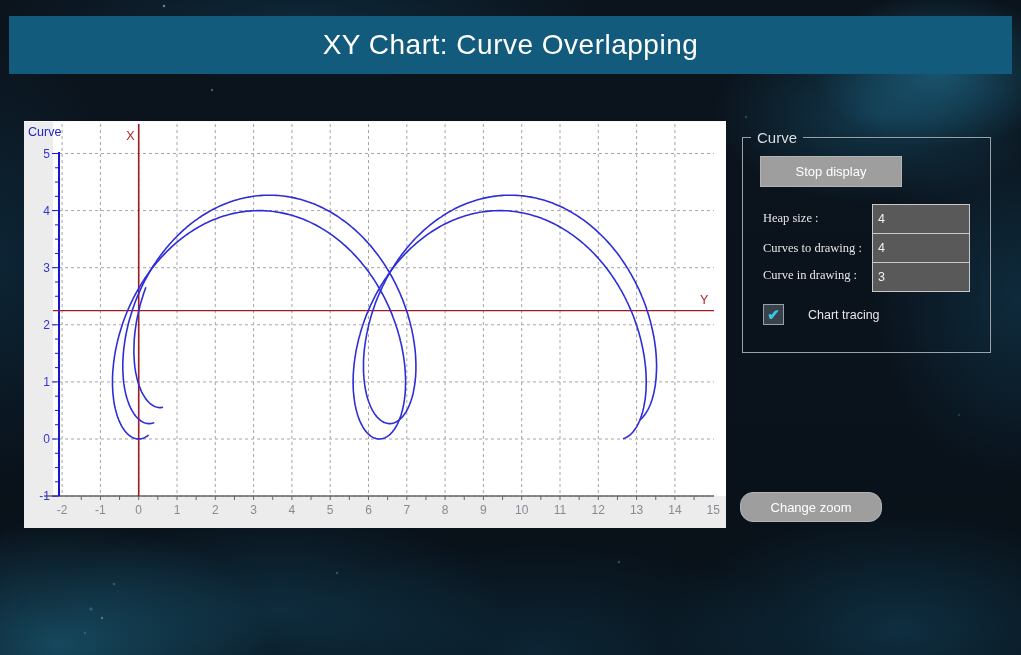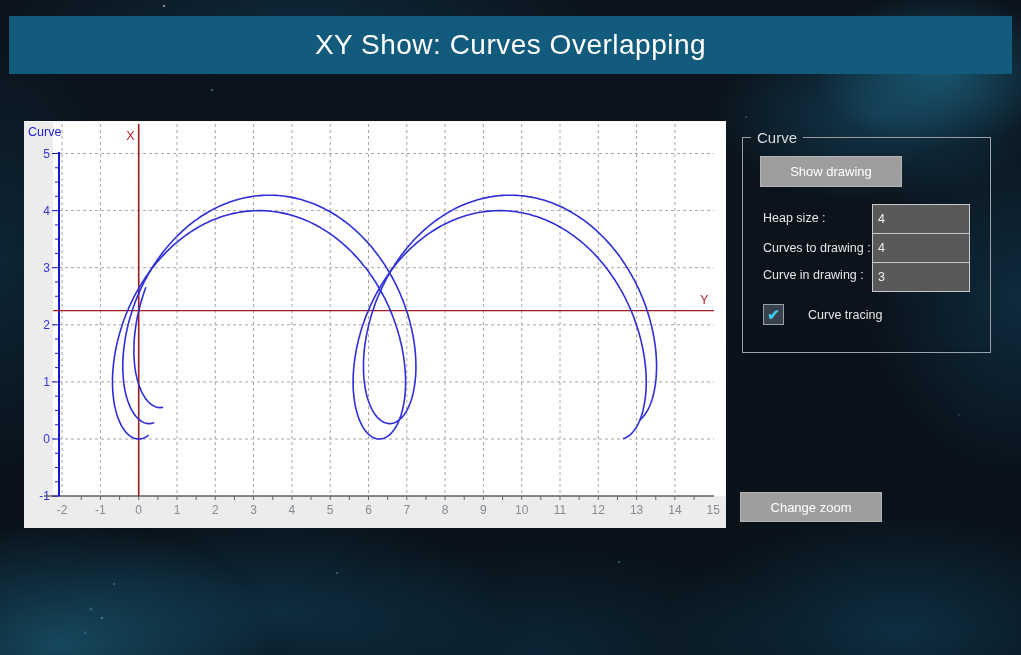--- a/index.html
+++ b/index.html
@@ -38,43 +38,43 @@
   fieldset.curve-group{
     position:absolute;left:742px;top:129px;width:247px;height:222px;
     margin:0;padding:0;border:1px solid #9aa3aa;background:transparent;
     box-shadow:inset 0 0 0 1px rgba(10,20,28,0.45);}
   fieldset.curve-group legend{
     margin-left:8px;padding:0 6px;font-size:15px;color:#d9dcde;}
   .btn{
     position:absolute;background:#9e9e9e;border:1px solid #b3b3b3;color:#ffffff;
     font-family:"Liberation Sans",sans-serif;font-size:13px;text-align:center;cursor:pointer;}
   .btn-stop{left:760px;top:156px;width:142px;height:31px;}
-  .btn-zoom{left:740px;top:492px;width:142px;height:30px;}
-  .fld-label{position:absolute;left:763px;color:#e6e6e6;font-size:12.5px;line-height:16px;}
+  .btn-zoom{left:740px;top:492px;width:142px;height:30px;border-radius:13px;}
+  .fld-label{position:absolute;left:763px;color:#e6e6e6;font-size:12.5px;line-height:16px;font-family:Liberation Serif, serif;}
   .lbl-heap{top:210px;} .lbl-curves{top:240px;} .lbl-drawing{top:267px;}
   input.fld{
     position:absolute;left:872px;width:98px;height:30px;box-sizing:border-box;
     background:#595959;border:1px solid #c9c9c9;color:#f1f1f1;
     font-family:"Liberation Sans",sans-serif;font-size:12.5px;padding:0 0 0 5px;}
   .fld-heap{top:204px;} .fld-curves{top:233px;} .fld-drawing{top:262px;}
   .checkbox{
     position:absolute;left:763px;top:304px;width:21px;height:21px;box-sizing:border-box;
     background:#38424d;border:1px solid #98a0a6;cursor:pointer;
     display:flex;align-items:center;justify-content:center;}
   .checkbox span{color:#38c9e8;font-size:15px;font-weight:bold;line-height:1;}
   .lbl-tracing{position:absolute;left:808px;top:308px;color:#e6e6e6;font-size:12.5px;}
 </style>
 </head>
 <body>
 
 <div id="app">
   <div class="stars"></div>
 
   <div class="titlebar">
-    <span class="title">XY Show: Curves Overlapping</span>
+    <span class="title">XY Chart: Curve Overlapping</span>
   </div>
 
   <div class="chart-panel">
     <svg id="chart-svg" width="702" height="406">
         <g>
           <rect x="29" y="0" width="673" height="374" fill="#ffffff"></rect>
         </g>
         <g>
           <line x1="38.10000000000001" y1="2" x2="38.10000000000001" y2="374" stroke="#a6a6a6" stroke-width="1" stroke-dasharray="3 3"></line>
           <line x1="76.4" y1="2" x2="76.4" y2="374" stroke="#a6a6a6" stroke-width="1" stroke-dasharray="3 3"></line>
@@ -204,30 +204,30 @@
           <path d="M129.6 300.8L128.9 301.0L128.1 301.2L127.3 301.4L126.6 301.5L125.8 301.6L125.0 301.6L124.3 301.6L123.5 301.5L122.7 301.4L122.0 301.2L121.2 301.0L120.5 300.8L119.7 300.5L119.0 300.1L118.2 299.7L117.5 299.3L116.8 298.8L116.0 298.3L115.3 297.7L114.6 297.1L113.9 296.5L113.2 295.8L112.5 295.0L111.8 294.3L111.2 293.4L110.5 292.6L109.9 291.7L109.3 290.7L108.7 289.7L108.1 288.7L107.5 287.6L106.9 286.5L106.3 285.3L105.8 284.1L105.3 282.9L104.8 281.6L104.3 280.3L103.8 279.0L103.4 277.6L102.9 276.2L102.5 274.7L102.1 273.2L101.7 271.7L101.4 270.2L101.0 268.6L100.7 266.9L100.4 265.3L100.2 263.6L99.9 261.9L99.7 260.1L99.5 258.4L99.3 256.6L99.2 254.7L99.1 252.9L99.0 251.0L98.9 249.1L98.8 247.2L98.8 245.2L98.8 243.2L98.8 241.2L98.9 239.2L99.0 237.1L99.1 235.1L99.2 233.0L99.4 230.9L99.6 228.8L99.8 226.6L100.1 224.5L100.4 222.3L100.7 220.1L101.0 217.9L101.4 215.7L101.8 213.5L102.2 211.3L102.7 209.0L103.2 206.8L103.7 204.5L104.2 202.3L104.8 200.0L105.4 197.7L106.1 195.5L106.8 193.2L107.5 190.9L108.2 188.6L109.0 186.3L109.8 184.0L110.6 181.8L111.4 179.5L112.3 177.2L113.2 174.9L114.2 172.7L115.2 170.4L116.2 168.2L117.2 165.9L118.3 163.7L119.4 161.4L120.5 159.2L121.7 157.0L122.9 154.8L124.1 152.6L125.3 150.5L126.6 148.3L127.9 146.2L129.2 144.0L130.6 141.9L132.0 139.9L133.4 137.8L134.9 135.7L136.3 133.7L137.8 131.7L139.3 129.7L140.9 127.8L142.5 125.8L144.1 123.9L145.7 122.0L147.4 120.2L149.1 118.3L150.8 116.5L152.5 114.8L154.2 113.0L156.0 111.3L157.8 109.6L159.6 107.9L161.5 106.3L163.3 104.7L165.2 103.2L167.1 101.6L169.1 100.2L171.0 98.7L173.0 97.3L174.9 95.9L177.0 94.5L179.0 93.2L181.0 92.0L183.1 90.7L185.1 89.5L187.2 88.4L189.3 87.3L191.4 86.2L193.6 85.1L195.7 84.1L197.9 83.2L200.0 82.3L202.2 81.4L204.4 80.6L206.6 79.8L208.8 79.0L211.1 78.3L213.3 77.7L215.5 77.1L217.8 76.5L220.0 76.0L222.3 75.5L224.6 75.1L226.9 74.7L229.1 74.3L231.4 74.0L233.7 73.8L236.0 73.6L238.3 73.4L240.6 73.3L242.9 73.2L245.2 73.2L247.5 73.2L249.8 73.3L252.1 73.4L254.4 73.5L256.7 73.7L258.9 74.0L261.2 74.3L263.5 74.6L265.8 75.0L268.1 75.4L270.3 75.9L272.6 76.4L274.8 77.0L277.1 77.6L279.3 78.2L281.5 78.9L283.8 79.7L286.0 80.4L288.2 81.3L290.3 82.1L292.5 83.0L294.7 84.0L296.8 85.0L299.0 86.0L301.1 87.1L303.2 88.2L305.3 89.3L307.3 90.5L309.4 91.8L311.4 93.0L313.5 94.3L315.5 95.7L317.4 97.1L319.4 98.5L321.4 99.9L323.3 101.4L325.2 102.9L327.1 104.5L329.0 106.1L330.8 107.7L332.6 109.3L334.4 111.0L336.2 112.7L338.0 114.5L339.7 116.3L341.4 118.1L343.1 119.9L344.8 121.7L346.4 123.6L348.0 125.5L349.6 127.5L351.1 129.4L352.7 131.4L354.2 133.4L355.6 135.4L357.1 137.5L358.5 139.5L359.9 141.6L361.3 143.7L362.6 145.8L363.9 148.0L365.2 150.1L366.5 152.3L367.7 154.5L368.9 156.7L370.0 158.9L371.2 161.1L372.3 163.3L373.3 165.5L374.4 167.8L375.4 170.0L376.4 172.3L377.3 174.6L378.3 176.8L379.2 179.1L380.0 181.4L380.8 183.7L381.6 186.0L382.4 188.3L383.2 190.5L383.9 192.8L384.5 195.1L385.2 197.4L385.8 199.6L386.4 201.9L386.9 204.2L387.5 206.4L388.0 208.7L388.4 210.9L388.9 213.2L389.3 215.4L389.6 217.6L390.0 219.8L390.3 222.0L390.6 224.1L390.9 226.3L391.1 228.4L391.3 230.5L391.5 232.7L391.6 234.7L391.7 236.8L391.8 238.9L391.9 240.9L391.9 242.9L391.9 244.9L391.9 246.8L391.9 248.8L391.8 250.7L391.7 252.6L391.6 254.4L391.4 256.3L391.2 258.1L391.1 259.9L390.8 261.6L390.6 263.3L390.3 265.0L390.0 266.7L389.7 268.3L389.4 269.9L389.1 271.5L388.7 273.0L388.3 274.5L387.9 276.0L387.4 277.4L387.0 278.8L386.5 280.1L386.0 281.4L385.5 282.7L385.0 283.9L384.5 285.1L383.9 286.3L383.4 287.4L382.8 288.5L382.2 289.6L381.6 290.6L380.9 291.5L380.3 292.4L379.6 293.3L379.0 294.1L378.3 294.9L377.6 295.7L376.9 296.4L376.2 297.0L375.5 297.7L374.8 298.2L374.1 298.8L373.4 299.2L372.6 299.7L371.9 300.1L371.1 300.4L370.4 300.7L369.6 301.0L368.9 301.2L368.1 301.4L367.3 301.5L366.6 301.6L365.8 301.6L365.0 301.6L364.3 301.5L363.5 301.4L362.8 301.2L362.0 301.0L361.2 300.8L360.5 300.5L359.7 300.2L359.0 299.8L358.2 299.4L357.5 298.9L356.8 298.4L356.1 297.8L355.4 297.2L354.7 296.6L354.0 295.9L353.3 295.2L352.6 294.4L351.9 293.6L351.3 292.7L350.6 291.8L350.0 290.9L349.4 289.9L348.8 288.8L348.2 287.8L347.6 286.7L347.1 285.5L346.5 284.3L346.0 283.1L345.5 281.8L345.0 280.5L344.5 279.2L344.1 277.8L343.6 276.4L343.2 275.0L342.8 273.5L342.4 272.0L342.1 270.4L341.7 268.8L341.4 267.2L341.1 265.6L340.9 263.9L340.6 262.2L340.4 260.4L340.2 258.7L340.0 256.9L339.9 255.0L339.7 253.2L339.6 251.3L339.5 249.4L339.5 247.5L339.5 245.5L339.5 243.5L339.5 241.5L339.5 239.5L339.6 237.5L339.7 235.4L339.9 233.3L340.0 231.2L340.2 229.1L340.4 227.0L340.7 224.8L341.0 222.7L341.3 220.5L341.6 218.3L342.0 216.1L342.4 213.9L342.8 211.6L343.3 209.4L343.7 207.2L344.3 204.9L344.8 202.6L345.4 200.4L346.0 198.1L346.6 195.8L347.3 193.5L348.0 191.3L348.7 189.0L349.5 186.7L350.3 184.4L351.1 182.1L351.9 179.8L352.8 177.6L353.7 175.3L354.7 173.0L355.7 170.8L356.7 168.5L357.7 166.3L358.8 164.0L359.9 161.8L361.0 159.6L362.1 157.4L363.3 155.2L364.5 153.0L365.8 150.8L367.0 148.7L368.3 146.5L369.7 144.4L371.0 142.3L372.4 140.2L373.8 138.1L375.3 136.1L376.7 134.0L378.2 132.0L379.8 130.0L381.3 128.1L382.9 126.1L384.5 124.2L386.1 122.3L387.8 120.5L389.4 118.6L391.1 116.8L392.9 115.0L394.6 113.3L396.4 111.6L398.2 109.9L400.0 108.2L401.8 106.6L403.7 105.0L405.6 103.4L407.5 101.9L409.4 100.4L411.3 98.9L413.3 97.5L415.3 96.1L417.3 94.8L419.3 93.4L421.3 92.2L423.4 90.9L425.4 89.7L427.5 88.6L429.6 87.4L431.7 86.3L433.9 85.3L436.0 84.3L438.2 83.3L440.3 82.4L442.5 81.5L444.7 80.7L446.9 79.9L449.1 79.2L451.4 78.4L453.6 77.8L455.8 77.2L458.1 76.6L460.3 76.1L462.6 75.6L464.9 75.1L467.1 74.7L469.4 74.4L471.7 74.1L474.0 73.8L476.3 73.6L478.6 73.4L480.9 73.3L483.2 73.2L485.5 73.2L487.8 73.2L490.1 73.3L492.4 73.4L494.6 73.5L496.9 73.7L499.2 73.9L501.5 74.2L503.8 74.6L506.1 74.9L508.3 75.4L510.6 75.8L512.9 76.3L515.1 76.9L517.4 77.5L519.6 78.1L521.8 78.8L524.0 79.5L526.3 80.3L528.5 81.1L530.6 82.0L532.8 82.9L535.0 83.8L537.1 84.8L539.3 85.8L541.4 86.9L543.5 88.0L545.6 89.2L547.7 90.3L549.7 91.6L551.8 92.8L553.8 94.1L555.8 95.5L557.8 96.8L559.8 98.2L561.7 99.7L563.6 101.2L565.5 102.7L567.4 104.2L569.3 105.8L571.2 107.4L573.0 109.1L574.8 110.8L576.6 112.5L578.3 114.2L580.1 116.0L581.8 117.8L583.5 119.6L585.1 121.4L586.8 123.3L588.4 125.2L590.0 127.2L591.5 129.1L593.1 131.1L594.6 133.1L596.1 135.1L597.5 137.1L598.9 139.2L600.3 141.3L601.7 143.4L603.0 145.5L604.4 147.6L605.6 149.8L606.9 151.9L608.1 154.1L609.3 156.3L610.5 158.5L611.6 160.7L612.7 163.0L613.8 165.2L614.9 167.4L615.9 169.7L616.9 171.9L617.8 174.2L618.8 176.5L619.7 178.8L620.5 181.0L621.4 183.3L622.2 185.6L622.9 187.9L623.7 190.2L624.4 192.5L625.1 194.7L625.7 197.0L626.4 199.3L626.9 201.6L627.5 203.8L628.0 206.1L628.5 208.3L629.0 210.6L629.4 212.8L629.9 215.0L630.2 217.2L630.6 219.4L630.9 221.6L631.2 223.8L631.5 225.9L631.7 228.1L631.9 230.2L632.1 232.3L632.2 234.4L632.4 236.5L632.4 238.5L632.5 240.6L632.6 242.6L632.6 244.6L632.5 246.5L632.5 248.5L632.4 250.4L632.3 252.3L632.2 254.1L632.1 256.0L631.9 257.8L631.7 259.6L631.5 261.3L631.3 263.1L631.0 264.8L630.7 266.4L630.4 268.1L630.1 269.7L629.8 271.2L629.4 272.8L629.0 274.3L628.6 275.7L628.2 277.2L627.7 278.5L627.2 279.9L626.8 281.2L626.3 282.5L625.7 283.8L625.2 285.0L624.7 286.1L624.1 287.3L623.5 288.3L622.9 289.4L622.3 290.4L621.7 291.4L621.0 292.3L620.4 293.2L619.7 294.0L619.1 294.8L618.4 295.6L617.7 296.3L617.0 296.9L616.3 297.6" fill="none" stroke="#2e2ed6" stroke-width="1.6" stroke-linejoin="round" stroke-linecap="round"></path>
           <path d="M138.4 285.4L137.7 285.5L136.9 285.6L136.1 285.6L135.4 285.6L134.6 285.5L133.9 285.4L133.1 285.2L132.3 285.0L131.6 284.8L130.8 284.5L130.1 284.1L129.3 283.7L128.6 283.3L127.9 282.8L127.1 282.3L126.4 281.8L125.7 281.1L125.0 280.5L124.3 279.8L123.6 279.1L123.0 278.3L122.3 277.4L121.6 276.6L121.0 275.7L120.4 274.7L119.8 273.7L119.2 272.7L118.6 271.6L118.0 270.5L117.4 269.3L116.9 268.2L116.4 266.9L115.9 265.6L115.4 264.3L114.9 263.0L114.5 261.6L114.0 260.2L113.6 258.7L113.2 257.3L112.8 255.7L112.5 254.2L112.2 252.6L111.8 251.0L111.5 249.3L111.3 247.6L111.0 245.9L110.8 244.2L110.6 242.4L110.4 240.6L110.3 238.7L110.2 236.9L110.1 235.0L110.0 233.1L109.9 231.2L109.9 229.2L109.9 227.2L110.0 225.2L110.0 223.2L110.1 221.1L110.2 219.1L110.3 217.0L110.5 214.9L110.7 212.8L110.9 210.6L111.2 208.5L111.5 206.3L111.8 204.1L112.1 201.9L112.5 199.7L112.9 197.5L113.3 195.3L113.8 193.1L114.3 190.8L114.8 188.6L115.4 186.3L115.9 184.0L116.5 181.7L117.2 179.5L117.9 177.2L118.6 174.9L119.3 172.6L120.1 170.3L120.9 168.1L121.7 165.8" fill="none" stroke="#2e2ed6" stroke-width="1.6" stroke-linejoin="round" stroke-linecap="round"></path>
         </g>
       </svg>
   </div>
 
   <fieldset class="curve-group">
     <legend>Curve</legend>
   </fieldset>
 
-  <button class="btn btn-stop">Show drawing</button>
+  <button class="btn btn-stop">Stop display</button>
 
   <span class="fld-label lbl-heap">Heap size :</span>
   <input class="fld fld-heap" type="text" value="4" style="">
 
   <span class="fld-label lbl-curves">Curves to drawing :</span>
   <input class="fld fld-curves" type="text" value="4" style="">
 
   <span class="fld-label lbl-drawing">Curve in drawing :</span>
   <input class="fld fld-drawing" type="text" value="3" style="">
 
   <div class="checkbox">
     <span>✔</span>
   </div>
-  <span class="lbl-tracing">Curve tracing</span>
+  <span class="lbl-tracing">Chart tracing</span>
 
   <button class="btn btn-zoom">Change zoom</button>
 </div>
 
 </body></html>

